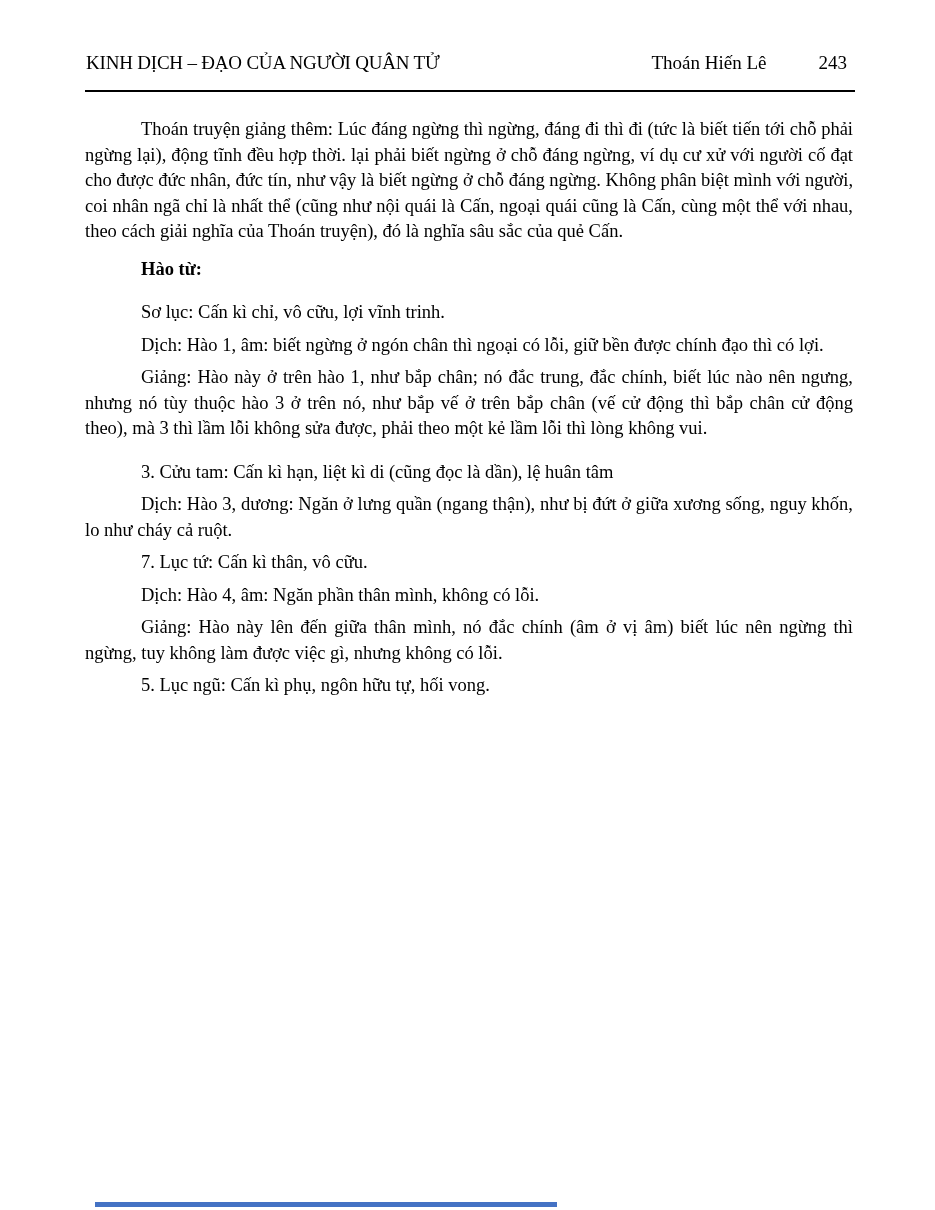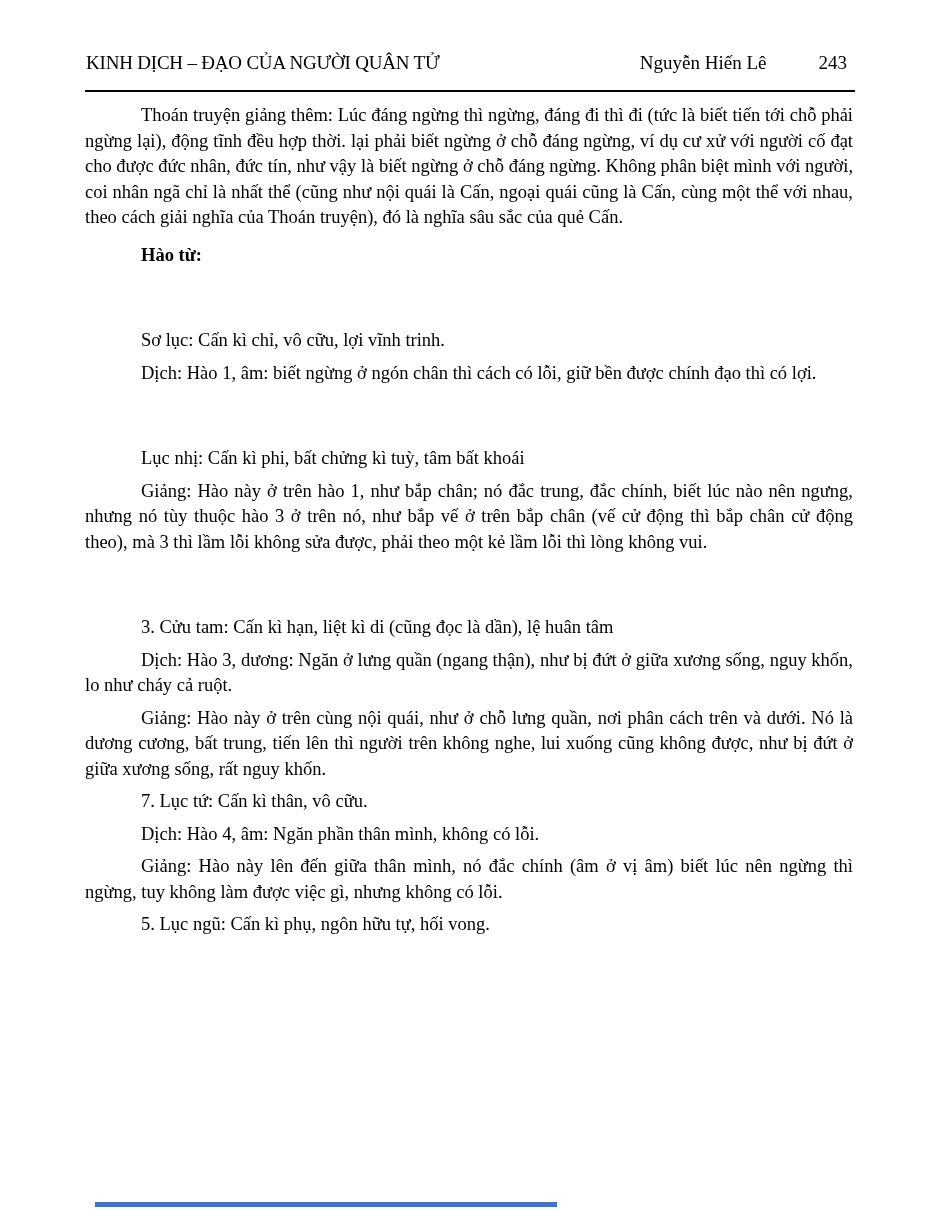--- a/index.html
+++ b/index.html
@@ -33,71 +33,69 @@
     align-items: baseline;
     gap: 52px;
   }
   .rule {
     border: none;
     border-top: 2.5px solid #000000;
     margin: 16px 80px 0 85px;
     height: 0;
   }
   .page-body {
-    padding: 11px 82px 0 85px;
+    padding: 25px 82px 0 85px;
     font-size: 18.5px;
     line-height: 25.5px;
     text-align: justify;
   }
   .page-body p {
     margin: 0 0 7px 0;
     text-indent: 56px;
   }
   .page-body p.heading {
     font-weight: bold;
     text-align: left;
     margin-top: 12px;
     margin-bottom: 8px;
   }
   .page-body p.gap-lg {
-    margin-top: 60px;
+    margin-top: 18px;
   }
   .bottom-bar {
     position: absolute;
     left: 95px;
     bottom: 3px;
     width: 462px;
     height: 5px;
   }
 </style>
 </head>
 <body>
 
 <div class="page">
 
   <div class="page-header">
     <span class="book-title">KINH DỊCH – ĐẠO CỦA NGƯỜI QUÂN TỬ</span>
     <span class="hdr-right">
-      <span>Nguyễn Hiến Lê</span>
+      <span>Thoán Hiến Lê</span>
       <span>243</span>
     </span>
   </div>
 
   <hr class="rule">
 
   <div class="page-body">
     <p>Thoán truyện giảng thêm: Lúc đáng ngừng thì ngừng, đáng đi thì đi (tức là biết tiến tới chỗ phải ngừng lại), động tĩnh đều hợp thời. lại phải biết ngừng ở chỗ đáng ngừng, ví dụ cư xử với người cố đạt cho được đức nhân, đức tín, như vậy là biết ngừng ở chỗ đáng ngừng. Không phân biệt mình với người, coi nhân ngã chỉ là nhất thể (cũng như nội quái là Cấn, ngoại quái cũng là Cấn, cùng một thể với nhau, theo cách giải nghĩa của Thoán truyện), đó là nghĩa sâu sắc của quẻ Cấn.</p>
     <p class="heading">Hào từ:</p>
     <p class="gap-lg">Sơ lục: Cấn kì chỉ, vô cữu, lợi vĩnh trinh.</p>
-    <p>Dịch: Hào 1, âm: biết ngừng ở ngón chân thì cách có lỗi, giữ bền được chính đạo thì có lợi.</p>
-    <p class="gap-lg">Lục nhị: Cấn kì phi, bất chửng kì tuỳ, tâm bất khoái</p>
+    <p>Dịch: Hào 1, âm: biết ngừng ở ngón chân thì ngoại có lỗi, giữ bền được chính đạo thì có lợi.</p>
     <p>Giảng: Hào này ở trên hào 1, như bắp chân; nó đắc trung, đắc chính, biết lúc nào nên ngưng, nhưng nó tùy thuộc hào 3 ở trên nó, như bắp vế ở trên bắp chân (vế cử động thì bắp chân cử động theo), mà 3 thì lầm lỗi không sửa được, phải theo một kẻ lầm lỗi thì lòng không vui.</p>
     <p class="gap-lg">3. Cửu tam: Cấn kì hạn, liệt kì di (cũng đọc là dần), lệ huân tâm</p>
     <p>Dịch: Hào 3, dương: Ngăn ở lưng quần (ngang thận), như bị đứt ở giữa xương sống, nguy khốn, lo như cháy cả ruột.</p>
-    <p>Giảng: Hào này ở trên cùng nội quái, như ở chỗ lưng quần, nơi phân cách trên và dưới. Nó là dương cương, bất trung, tiến lên thì người trên không nghe, lui xuống cũng không được, như bị đứt ở giữa xương sống, rất nguy khốn.</p>
     <p>7. Lục tứ: Cấn kì thân, vô cữu.</p>
     <p>Dịch: Hào 4, âm: Ngăn phần thân mình, không có lỗi.</p>
     <p>Giảng: Hào này lên đến giữa thân mình, nó đắc chính (âm ở vị âm) biết lúc nên ngừng thì ngừng, tuy không làm được việc gì, nhưng không có lỗi.</p>
     <p>5. Lục ngũ: Cấn kì phụ, ngôn hữu tự, hối vong.</p>
   </div>
 
   <div class="bottom-bar" style="background: rgb(68, 114, 196);"></div>
 
 </div>
 

